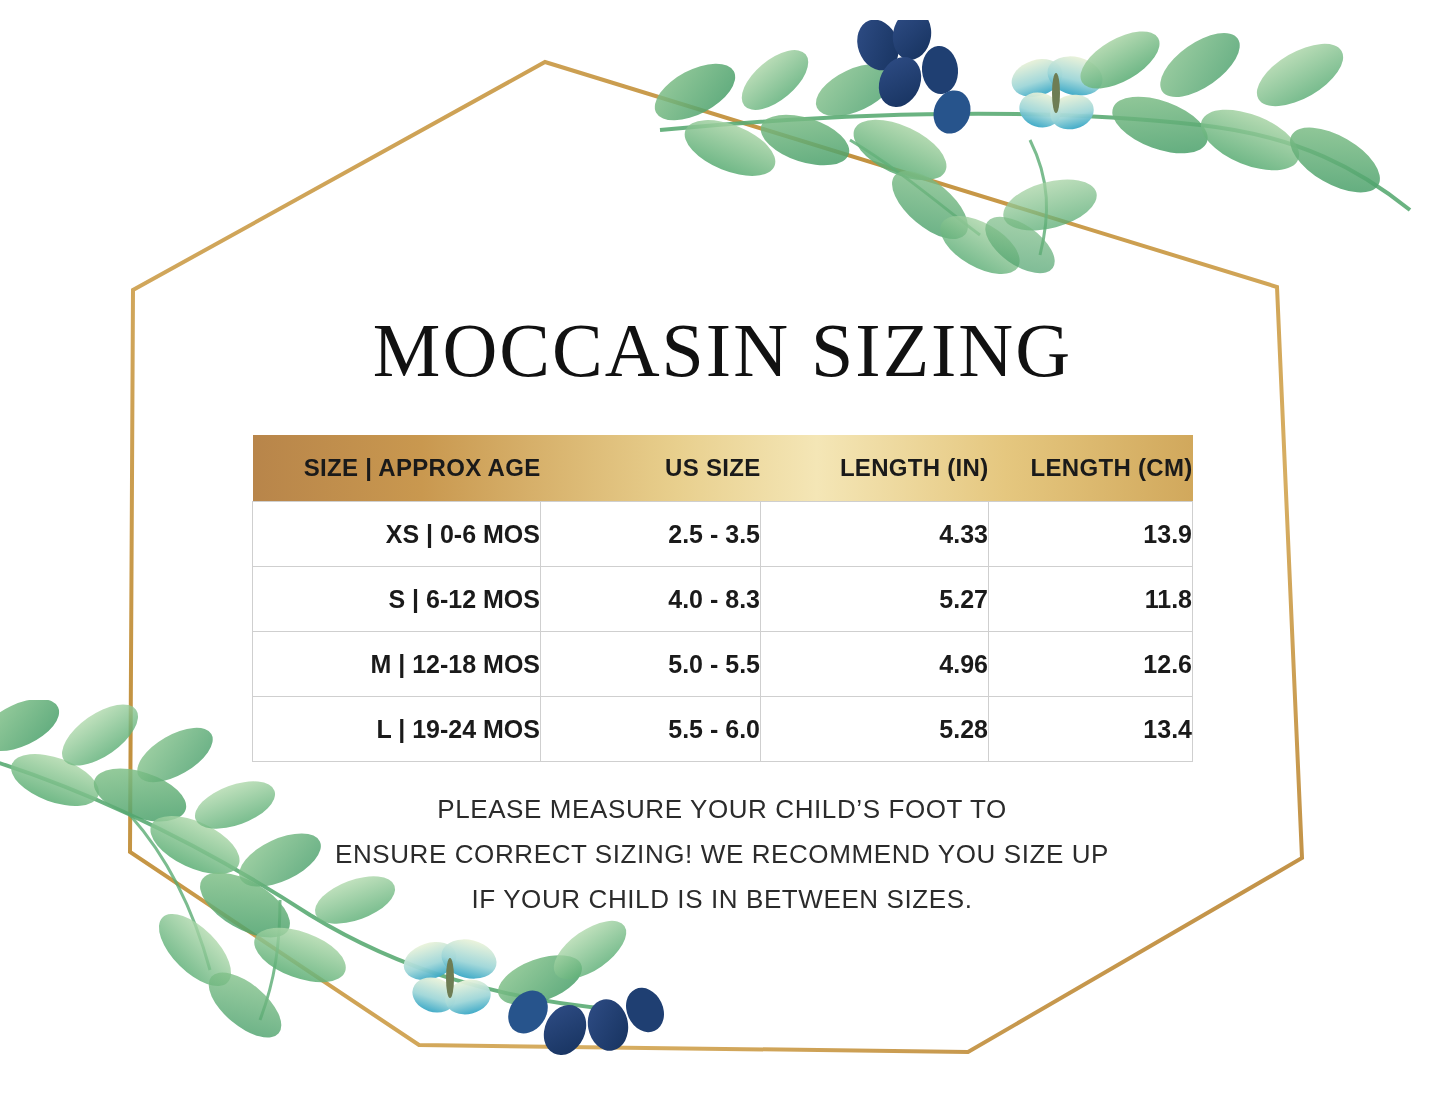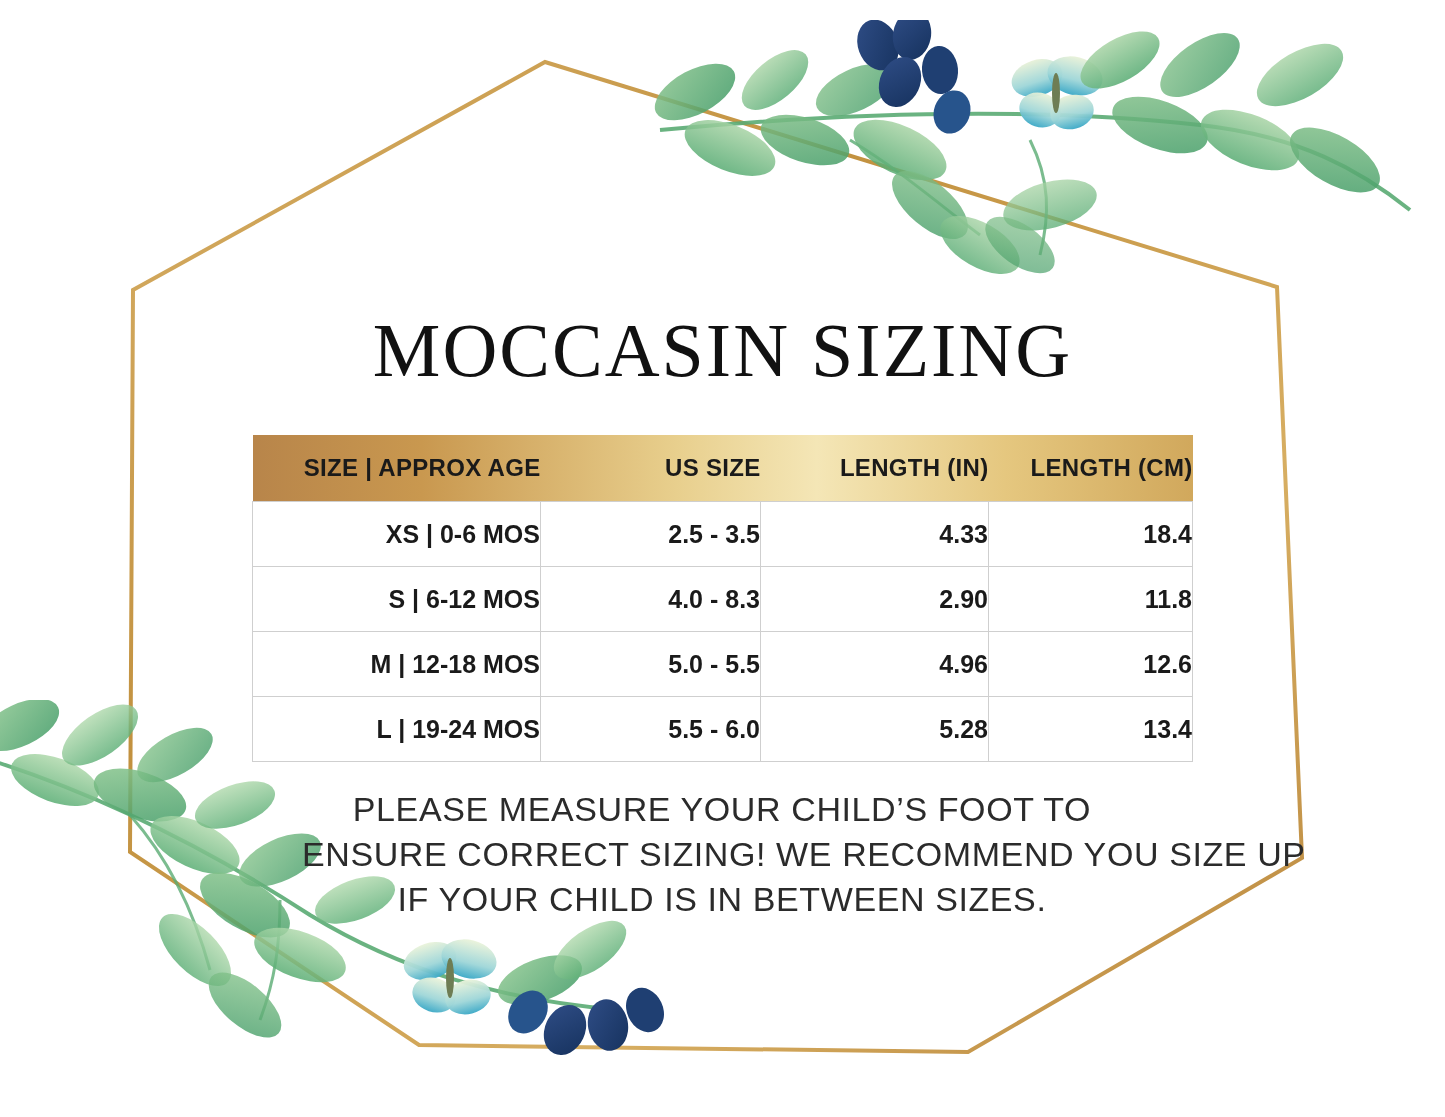--- a/index.html
+++ b/index.html
@@ -97,21 +97,21 @@
   #sizing-table col.c2 { width: 220px; }
   #sizing-table col.c3 { width: 228px; }
   #sizing-table col.c4 { width: 204px; }
 
   #note {
     position: absolute;
     left: 302px;
     top: 780px;
     width: 840px;
     text-align: center;
-    font-size: 34px;
+    font-size: 26px;
     line-height: 45px;
     letter-spacing: 0.6px;
     color: #2b2b2b;
   }
   #note div { white-space: nowrap; }
 </style>
 </head>
 <body>
 
 <svg id="frame-svg" viewBox="0 0 1445 1117" xmlns="http://www.w3.org/2000/svg">
@@ -254,26 +254,26 @@
         <th>US SIZE</th>
         <th>LENGTH (IN)</th>
         <th>LENGTH (CM)</th>
       </tr>
     </thead>
     <tbody>
       <tr>
         <td>XS | 0-6 MOS</td>
         <td>2.5 - 3.5</td>
         <td>4.33</td>
-        <td>18.4</td>
+        <td>13.9</td>
       </tr>
       <tr>
         <td>S | 6-12 MOS</td>
         <td>4.0 - 8.3</td>
-        <td>2.90</td>
+        <td>5.27</td>
         <td>11.8</td>
       </tr>
       <tr>
         <td>M | 12-18 MOS</td>
         <td>5.0 - 5.5</td>
         <td>4.96</td>
         <td>12.6</td>
       </tr>
       <tr>
         <td>L | 19-24 MOS</td>

